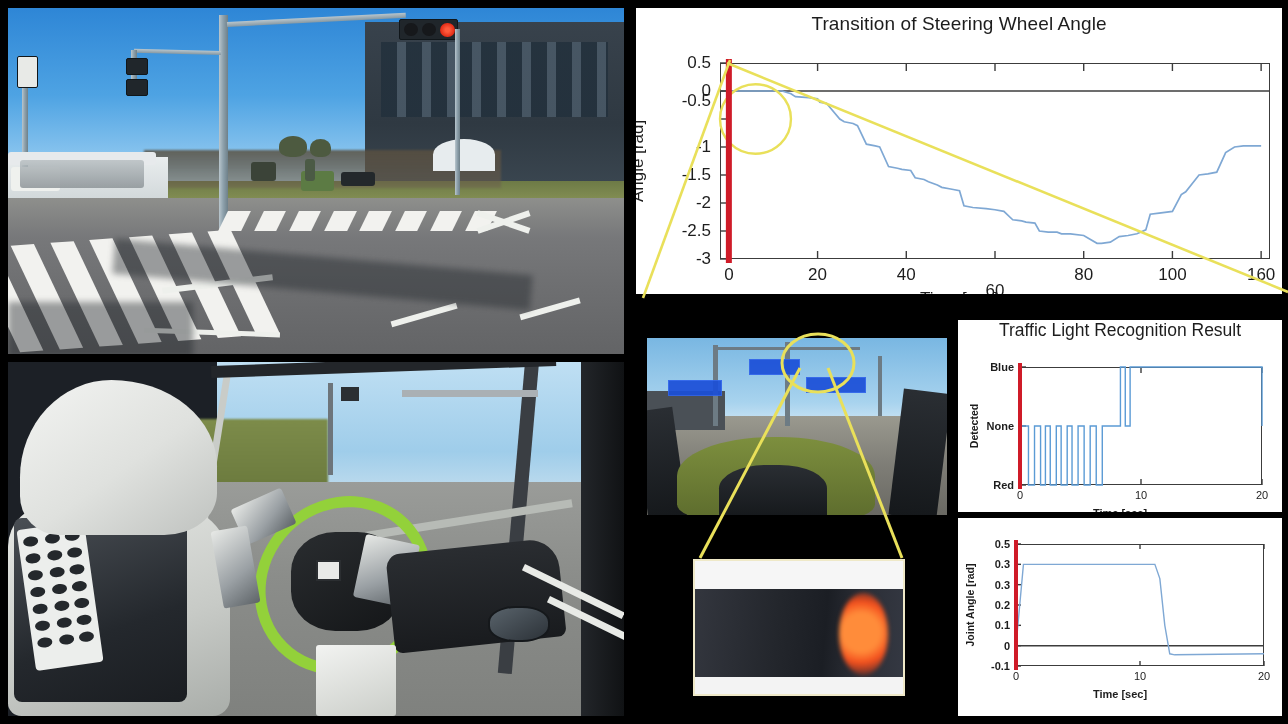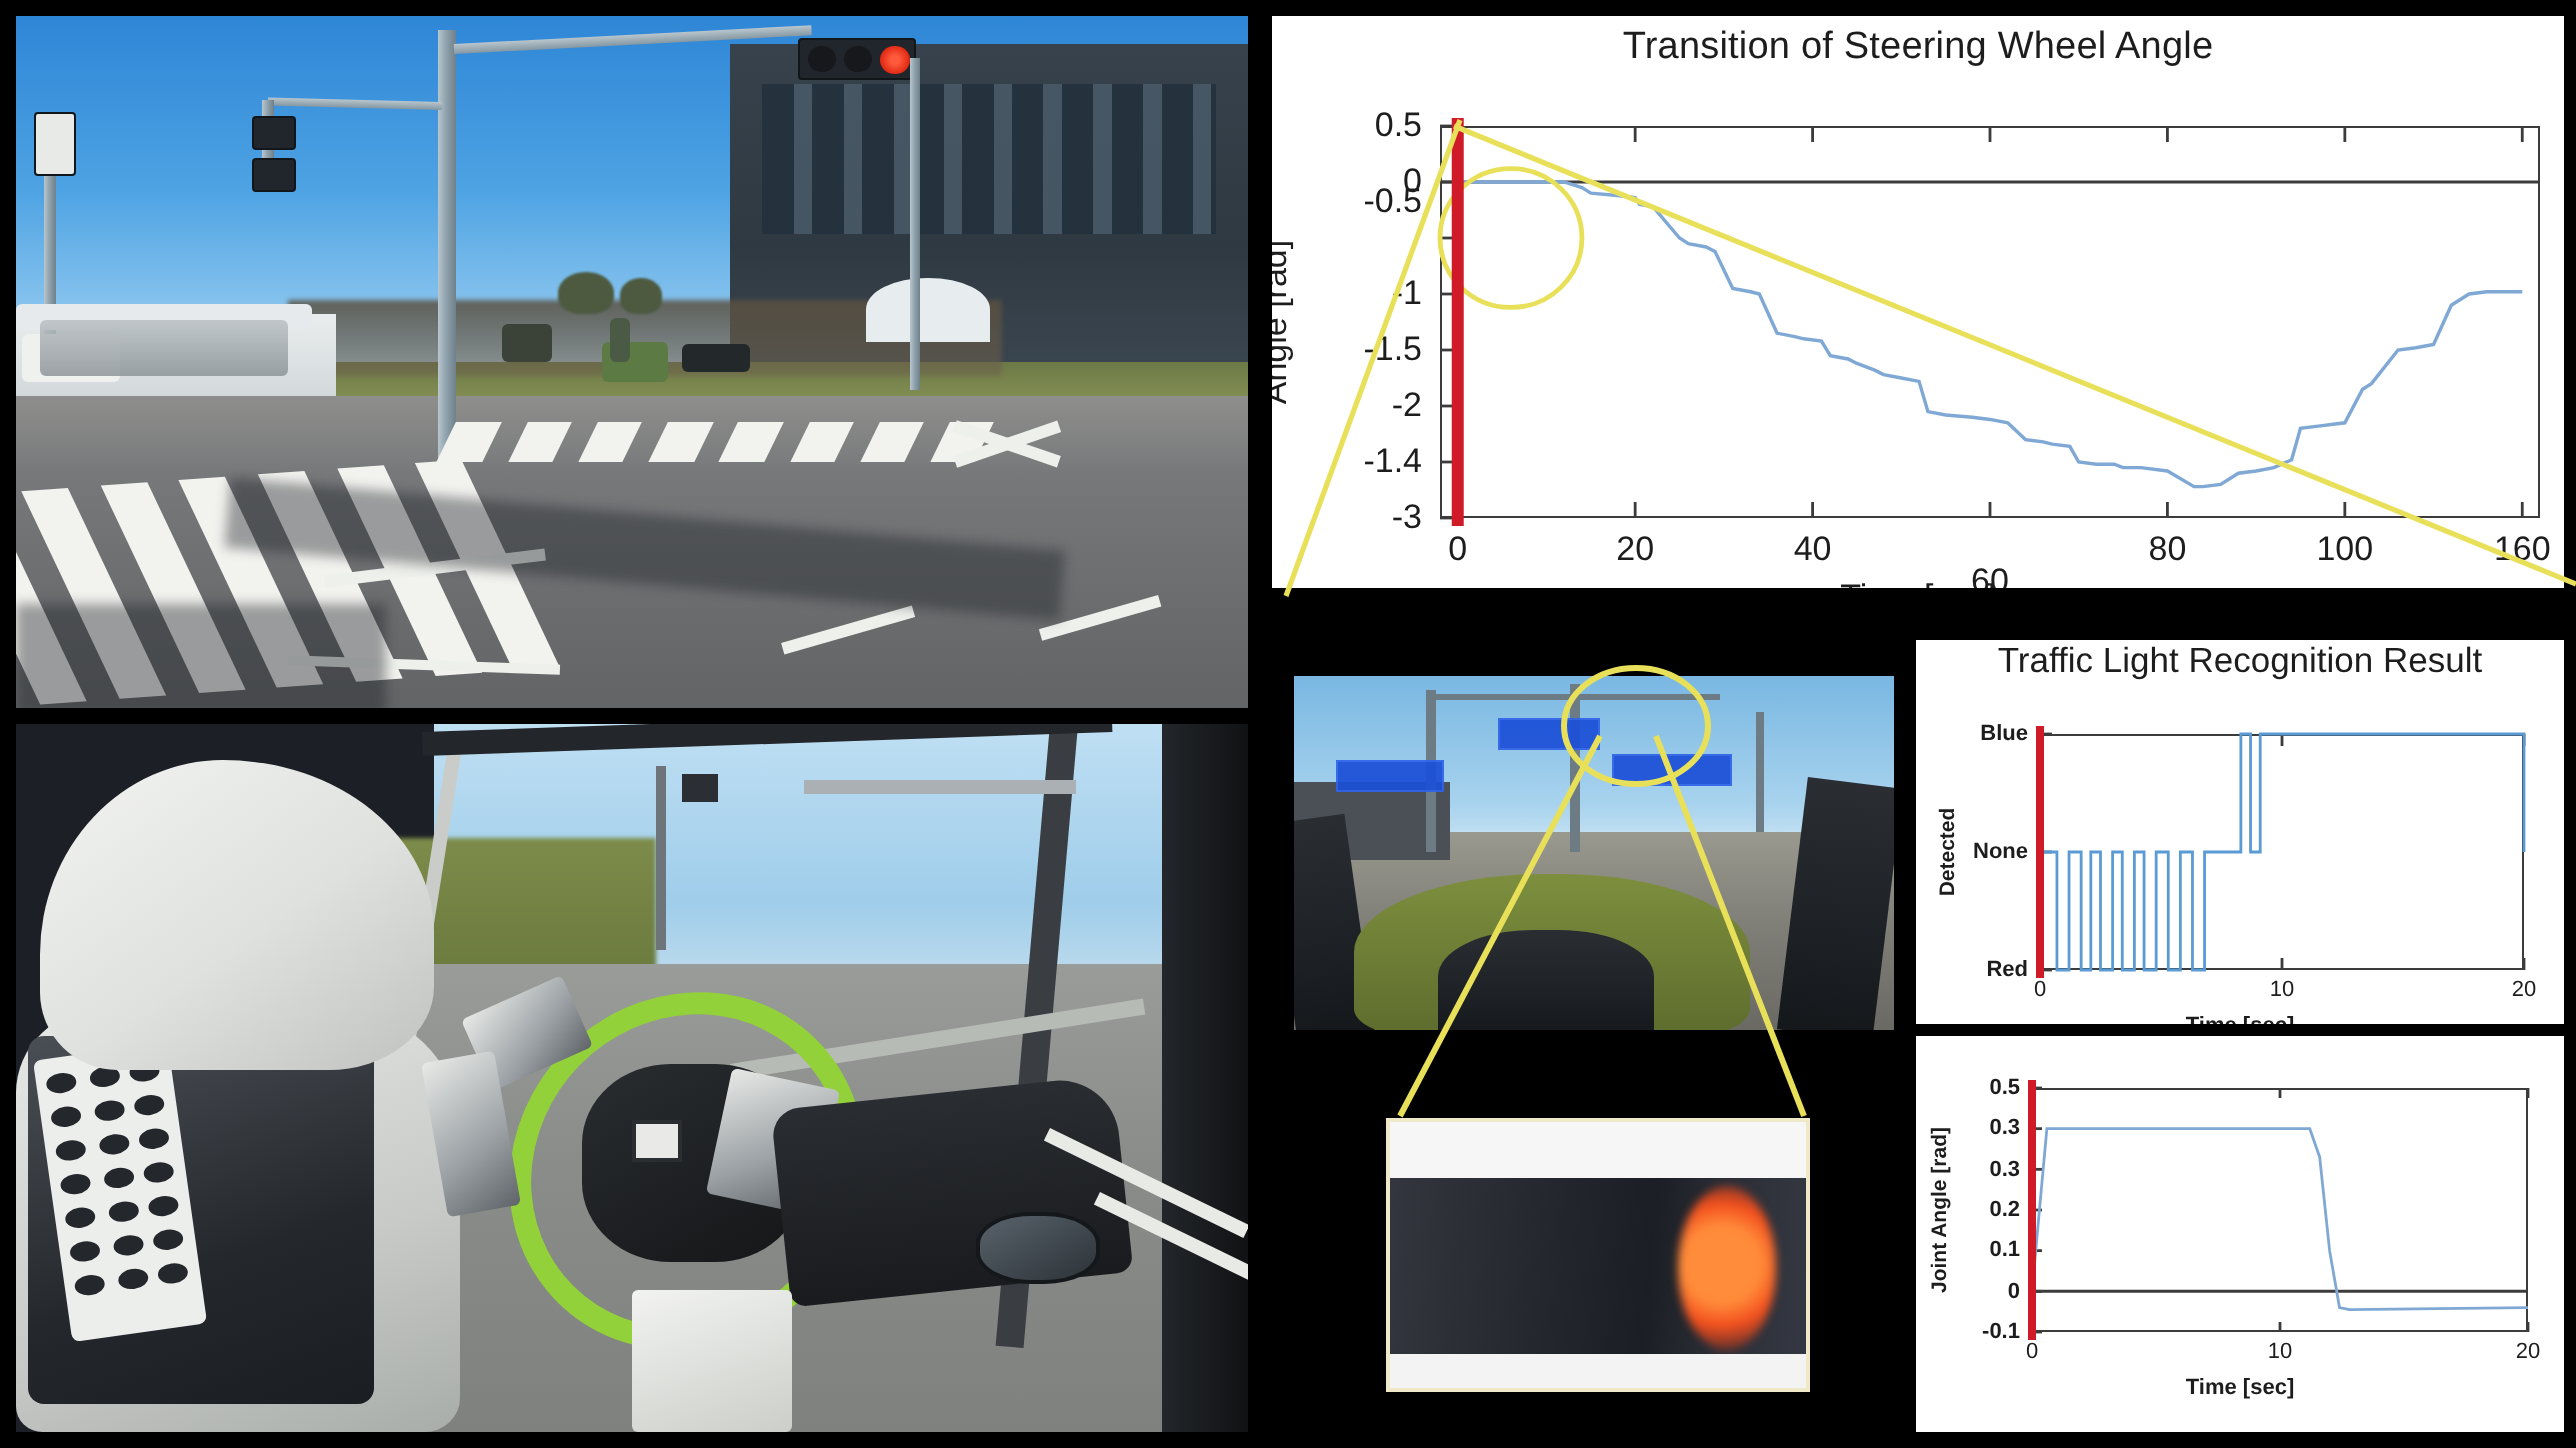--- a/index.html
+++ b/index.html
@@ -386,21 +386,21 @@
           <path d="M 92.87096774193549 56 L 119.48387096774194 56 L 146.09677419354838 56 L 154.96774193548387 58.800000000000004 L 159.4032258064516 61.6 L 172.70967741935482 62.72 L 181.58064516129033 63.84 L 183.7983870967742 67.19999999999999 L 190.4516129032258 68.32 L 203.75806451612902 84 L 208.19354838709677 86.8 L 217.06451612903226 88.48 L 221.5 90.72 L 230.3709677419355 109.19999999999999 L 239.24193548387098 110.88000000000001 L 243.67741935483872 112 L 252.5483870967742 131.60000000000002 L 261.41935483870964 133.28 L 265.85483870967744 134.39999999999998 L 274.7258064516129 135.52 L 279.16129032258067 142.79999999999998 L 288.0322580645161 144.48000000000002 L 292.4677419354839 146.72000000000003 L 301.33870967741933 150.07999999999998 L 305.7741935483871 152.32 L 314.64516129032256 154 L 323.51612903225805 155.68 L 327.9516129032258 170.79999999999998 L 336.8225806451613 172.48000000000002 L 350.1290322580645 173.6 L 359 174.72 L 367.8709677419355 176.4 L 376.741935483871 184.79999999999998 L 385.6129032258064 185.92 L 390.04838709677415 187.04 L 398.9193548387097 188.16 L 403.35483870967744 196 L 412.2258064516129 197.12 L 421.0967741935484 197.12 L 425.53225806451616 198.79999999999998 L 434.4032258064516 198.79999999999998 L 447.7096774193548 200.48 L 461.01612903225805 208.32000000000002 L 465.45161290322585 208.32000000000002 L 474.32258064516134 207.20000000000002 L 483.19354838709677 201.60000000000002 L 492.06451612903226 200.48 L 500.93548387096774 198.79999999999998 L 509.80645161290323 194.88 L 514.241935483871 179.20000000000002 L 523.1129032258063 178.08 L 536.4193548387098 176.4 L 545.2903225806451 159.60000000000002 L 549.7258064516129 156.8 L 563.0322580645161 140 L 571.9032258064516 138.88 L 580.7741935483871 137.2 L 589.6451612903226 117.60000000000001 L 598.516129032258 112 L 607.3870967741935 110.88000000000001 L 625.1290322580645 110.88000000000001" fill="none" stroke="#7fa8d4" stroke-width="1.7"></path>
           <ellipse cx="119.48387096774194" cy="84" rx="35.48387096774192" ry="34.72" fill="none" stroke="#e9e05a" stroke-width="2.4"></ellipse>
           <line x1="92.87096774193549" y1="24" x2="92.87096774193549" y2="228" stroke="#cf1b28" stroke-width="6"></line>
         </svg>
         <div class="tick-y" style="top: 28px; right: 571px;">0.5</div>
         <div class="tick-y" style="top: 56px; right: 571px;">0</div>
         <div class="tick-y" style="top: 66px; right: 571px;">-0.5</div>
         <div class="tick-y" style="top: 112px; right: 571px;">-1</div>
         <div class="tick-y" style="top: 140px; right: 571px;">-1.5</div>
         <div class="tick-y" style="top: 168px; right: 571px;">-2</div>
-        <div class="tick-y" style="top: 196px; right: 571px;">-1.4</div>
+        <div class="tick-y" style="top: 196px; right: 571px;">-2.5</div>
         <div class="tick-y" style="top: 224px; right: 571px;">-3</div>
         <div class="tick-x" style="left: 92.871px; top: 230px;">0</div>
         <div class="tick-x" style="left: 181.581px; top: 230px;">20</div>
         <div class="tick-x" style="left: 270.29px; top: 230px;">40</div>
         <div class="tick-x" style="left: 359px; top: 246px;">60</div>
         <div class="tick-x" style="left: 447.71px; top: 230px;">80</div>
         <div class="tick-x" style="left: 536.419px; top: 230px;">100</div>
         <div class="tick-x" style="left: 625.129px; top: 230px;">160</div>
         <div class="axis-label-x" style="top: 254px; left: 0px;">Time [sec]</div>
         <div class="axis-label-y" style="left: 2px; top: 126px; transform: translate(-50%, -50%) rotate(-90deg);">Angle [rad]</div>

